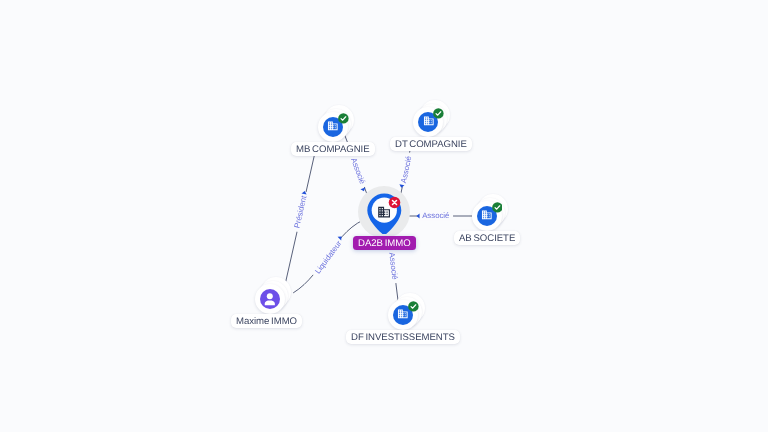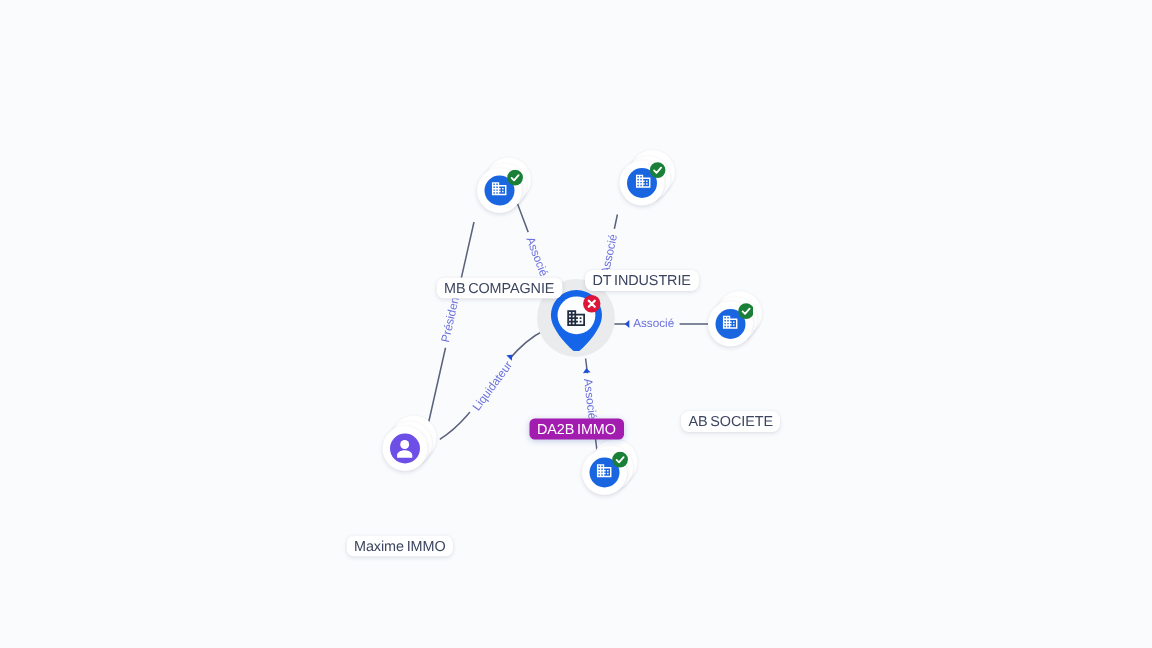--- a/index.html
+++ b/index.html
@@ -1,20 +1,20 @@
 <!DOCTYPE html>
 <html><head>
 <meta charset="utf-8">
 <style>
   html,body{margin:0;padding:0;}
   *{-webkit-font-smoothing:antialiased;text-rendering:geometricPrecision;}
   body{width:768px;height:432px;overflow:hidden;background:#fafbfd;
        font-family:"Liberation Sans",sans-serif;-webkit-font-smoothing:antialiased;}
   #graph{position:absolute;left:0;top:0;width:768px;height:432px;}
-  .node-label{will-change:transform;margin-top:43px;}
+  .node-label{will-change:transform;}
   svg.layer{position:absolute;left:0;top:0;z-index:1;}
   .edge-line{fill:none;stroke:#58607a;stroke-width:1;}
   .edge-label{font-size:7.8px;fill:#6b71dd;font-family:"Liberation Sans",sans-serif;}
   .arrow{fill:#1f4fd8;}
   .node{position:absolute;z-index:4;}
   .stack{position:absolute;border-radius:50%;background:#fff;}
   .node-label{position:absolute;z-index:5;white-space:nowrap;font-size:9.6px;color:#3c4560;word-spacing:-0.8px;letter-spacing:-0.05px;
      background:#fff;border-radius:5px;padding:0 5px;line-height:16.2px;height:14px;
      box-shadow:0 1px 3px rgba(40,50,90,.12),0 0 1px rgba(40,50,90,.10);}
   .node-label.sel{background:#a21caf;color:#fff;border-radius:3.5px;
@@ -52,21 +52,21 @@
       <div class="stack" style="left:0px;top:0px;width:30px;height:30px;box-shadow:0 1px 3px rgba(40,50,90,.15)"></div>
       <div style="position:absolute;left:5px;top:5px;width:20px;height:20px;border-radius:50%;background:#1a66e0"></div>
       <div style="position:absolute;left:9.2px;top:6.6px"><svg width="11.6" height="11.6" viewBox="0 0 24 24">
           <path fill="#fff" d="M12 7V3H2v18h20V7H12zM6 19H4v-2h2v2zm0-4H4v-2h2v2zm0-4H4V9h2v2zm0-4H4V5h2v2zm4 12H8v-2h2v2zm0-4H8v-2h2v2zm0-4H8V9h2v2zm0-4H8V5h2v2zm10 12h-8v-2h2v-2h-2v-2h2v-2h-2V9h8v10zm-2-8h-2v2h2v-2zm0 4h-2v2h2v-2z"></path>
         </svg></div>
       <svg style="position:absolute;left:20.1px;top:1.1px" width="10.8" height="10.8" viewBox="0 0 12 12">
         <circle cx="6" cy="6" r="5.8" fill="#1a7f37"></circle>
         <path stroke="#fff" stroke-width="1.35" fill="none" stroke-linecap="round" stroke-linejoin="round" d="M3.4 6.2 L5.2 8 L8.6 4.2"></path>
       </svg>
     </div>
-    <div class="node-label" style="left: 390.4px; top: 136.7px;">DT INDUSTRIE</div>
+    <div class="node-label" style="left: 390.4px; top: 136.7px;">DT COMPAGNIE</div>
     <div class="node" style="left: 471.5px; top: 201px; width: 46px; height: 44px;">
       <div class="stack" style="left:6.8px;top:-6.8px;width:30px;height:30px;box-shadow:0 .5px 2px rgba(40,50,90,.13)"></div>
       <div class="stack" style="left:3.4px;top:-3.4px;width:30px;height:30px;box-shadow:0 .5px 2px rgba(40,50,90,.13)"></div>
       <div class="stack" style="left:0px;top:0px;width:30px;height:30px;box-shadow:0 1px 3px rgba(40,50,90,.15)"></div>
       <div style="position:absolute;left:5px;top:5px;width:20px;height:20px;border-radius:50%;background:#1a66e0"></div>
       <div style="position:absolute;left:9.2px;top:6.6px"><svg width="11.6" height="11.6" viewBox="0 0 24 24">
           <path fill="#fff" d="M12 7V3H2v18h20V7H12zM6 19H4v-2h2v2zm0-4H4v-2h2v2zm0-4H4V9h2v2zm0-4H4V5h2v2zm4 12H8v-2h2v2zm0-4H8v-2h2v2zm0-4H8V9h2v2zm0-4H8V5h2v2zm10 12h-8v-2h2v-2h-2v-2h2v-2h-2V9h8v10zm-2-8h-2v2h2v-2zm0 4h-2v2h2v-2z"></path>
         </svg></div>
       <svg style="position:absolute;left:20.1px;top:1.1px" width="10.8" height="10.8" viewBox="0 0 12 12">
         <circle cx="6" cy="6" r="5.8" fill="#1a7f37"></circle>
@@ -80,20 +80,21 @@
       <div class="stack" style="left:0px;top:0px;width:30px;height:30px;box-shadow:0 1px 3px rgba(40,50,90,.15)"></div>
       <div style="position:absolute;left:5px;top:5px;width:20px;height:20px;border-radius:50%;background:#1a66e0"></div>
       <div style="position:absolute;left:9.2px;top:6.6px"><svg width="11.6" height="11.6" viewBox="0 0 24 24">
           <path fill="#fff" d="M12 7V3H2v18h20V7H12zM6 19H4v-2h2v2zm0-4H4v-2h2v2zm0-4H4V9h2v2zm0-4H4V5h2v2zm4 12H8v-2h2v2zm0-4H8v-2h2v2zm0-4H8V9h2v2zm0-4H8V5h2v2zm10 12h-8v-2h2v-2h-2v-2h2v-2h-2V9h8v10zm-2-8h-2v2h2v-2zm0 4h-2v2h2v-2z"></path>
         </svg></div>
       <svg style="position:absolute;left:20.1px;top:1.1px" width="10.8" height="10.8" viewBox="0 0 12 12">
         <circle cx="6" cy="6" r="5.8" fill="#1a7f37"></circle>
         <path stroke="#fff" stroke-width="1.35" fill="none" stroke-linecap="round" stroke-linejoin="round" d="M3.4 6.2 L5.2 8 L8.6 4.2"></path>
       </svg>
     </div>
+    <div class="node-label" style="left: 346.3px; top: 329.7px;">DF INVESTISSEMENTS</div>
     <div class="node" style="left: 254.7px; top: 284px; width: 46px; height: 44px;">
       <div class="stack" style="left:6.8px;top:-6.8px;width:30px;height:30px;box-shadow:0 .5px 2px rgba(40,50,90,.13)"></div>
       <div class="stack" style="left:3.4px;top:-3.4px;width:30px;height:30px;box-shadow:0 .5px 2px rgba(40,50,90,.13)"></div>
       <div class="stack" style="left:0px;top:0px;width:30px;height:30px;box-shadow:0 1px 3px rgba(40,50,90,.15)"></div>
       <div style="position:absolute;left:5px;top:5px;width:20px;height:20px;border-radius:50%;background:#6d4fe8"></div>
       <div style="position:absolute;left:7.2px;top:7.4px"><svg width="15.6" height="15.6" viewBox="0 0 24 24">
           <circle fill="#fff" cx="12" cy="8.2" r="4.6"></circle>
           <path fill="#fff" d="M12 14.2c-4.2 0-7.8 2.2-7.8 5v2.6h15.6v-2.6c0-2.8-3.6-5-7.8-5z"></path>
         </svg></div>
     </div>

